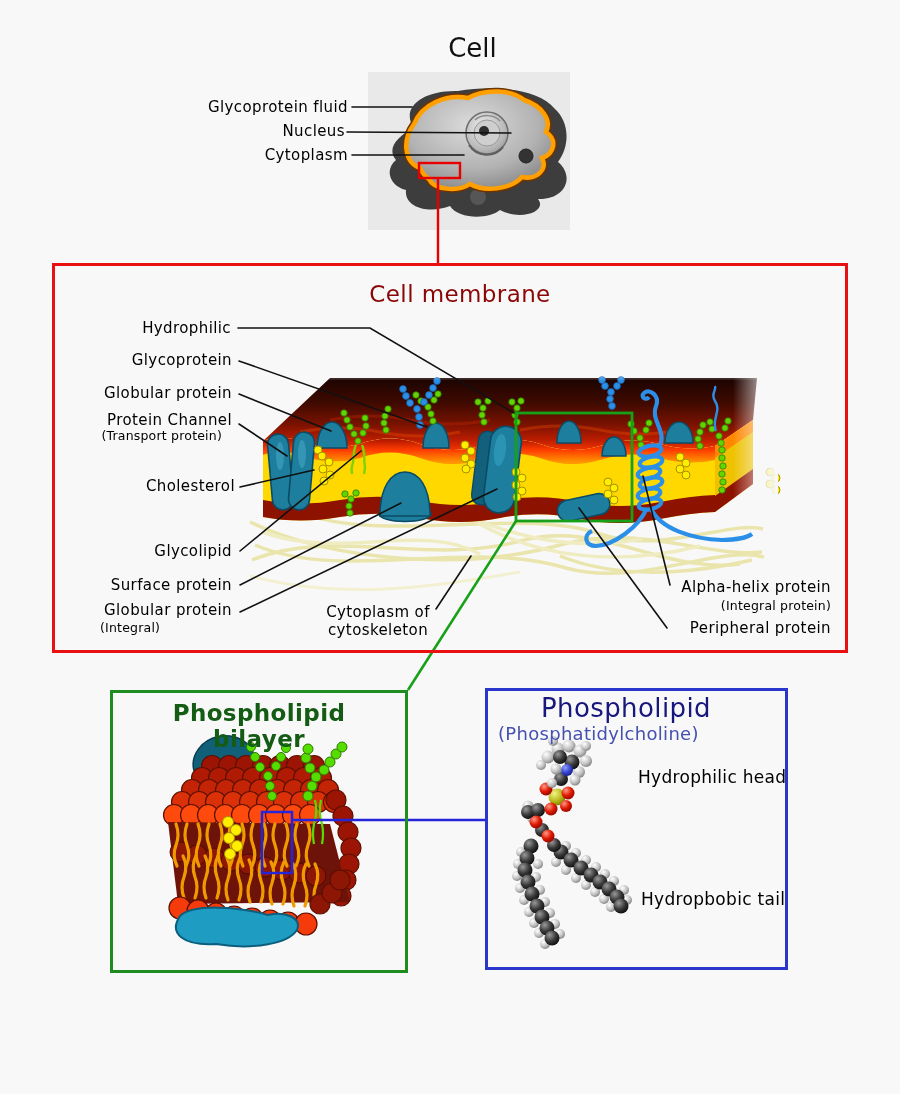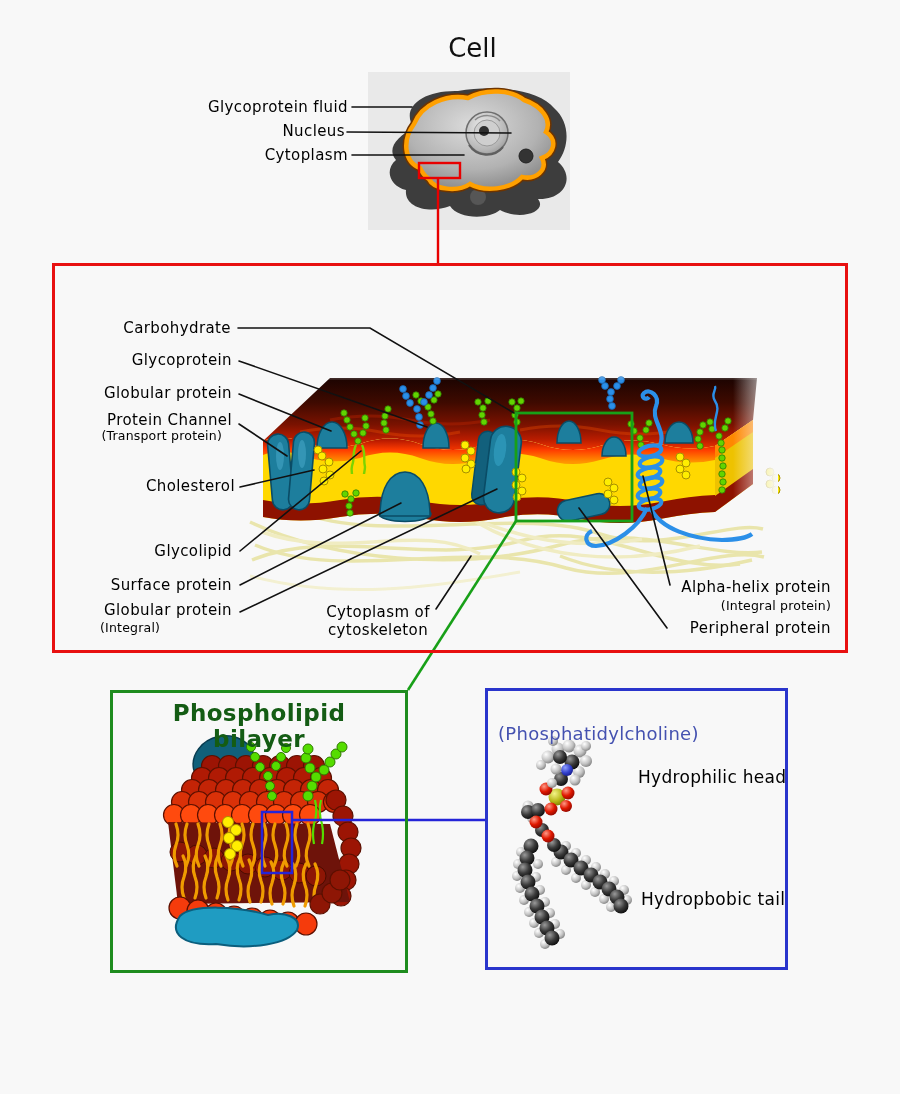--- a/index.html
+++ b/index.html
@@ -577,35 +577,37 @@
 
 <div class="zoombox" style="left:52px;top:263px;width:796px;height:390px;border-color:#e81010;"></div>
 <div class="zoombox" style="left:110px;top:690px;width:298px;height:283px;border-color:#1e8c1e;"></div>
 <div class="zoombox" style="left:485px;top:688px;width:303px;height:282px;border-color:#2a35cc;"></div>
 
 <div class="main-title" style="left:430px;top:33px;width:85px;">Cell</div>
 <div class="lbl ralign" style="right:552px;top:99px;">Glycoprotein fluid</div>
 <div class="lbl ralign" style="right:555px;top:123px;">Nucleus</div>
 <div class="lbl ralign" style="right:552px;top:147px;">Cytoplasm</div>
 
-<div class="lbl ralign" style="right:669px;top:320px;">Carbohydrate</div>
+<div class="sec-title" style="left:355px;top:281px;width:210px;color:#8b0606;">Cell membrane</div>
+<div class="lbl ralign" style="right:669px;top:320px;">Hydrophilic</div>
 <div class="lbl ralign" style="right:668px;top:352px;">Glycoprotein</div>
 <div class="lbl ralign" style="right:668px;top:385px;">Globular protein</div>
 <div class="lbl ralign" style="right:668px;top:412px;">Protein Channel</div>
 <div class="lbl-sm ralign" style="right:678px;top:429px;">(Transport protein)</div>
 <div class="lbl ralign" style="right:665px;top:478px;">Cholesterol</div>
 <div class="lbl ralign" style="right:668px;top:543px;text-align:right;">Glycolipid</div>
 <div class="lbl ralign" style="right:668px;top:577px;">Surface protein</div>
 <div class="lbl ralign" style="right:668px;top:602px;">Globular protein</div>
 <div class="lbl-sm" style="left:100px;top:621px;">(Integral)</div>
 <div class="lbl calign" style="left:320px;top:604px;width:116px;">Cytoplasm of</div>
 <div class="lbl calign" style="left:320px;top:622px;width:116px;">cytoskeleton</div>
 <div class="lbl ralign" style="right:69px;top:579px;">Alpha-helix protein</div>
 <div class="lbl-sm ralign" style="right:69px;top:599px;">(Integral protein)</div>
 <div class="lbl ralign" style="right:69px;top:620px;">Peripheral protein</div>
 
 <div class="sec-title" style="left:128px;top:700px;width:262px;color:#145c14;font-weight:bold;">Phospholipid bilayer</div>
 
+<div class="sec-title" style="left:498px;top:693px;width:256px;font-size:26px;color:#17177c;">Phospholipid</div>
 <div class="sub-title" style="left:498px;top:723px;width:256px;color:#4451b0;">(Phosphatidylcholine)</div>
 <div class="big-lbl" style="left:638px;top:767px;">Hydrophilic head</div>
 <div class="big-lbl" style="left:641px;top:889px;">Hydropbobic tail</div>
 
 </div>
 
 </body></html>

